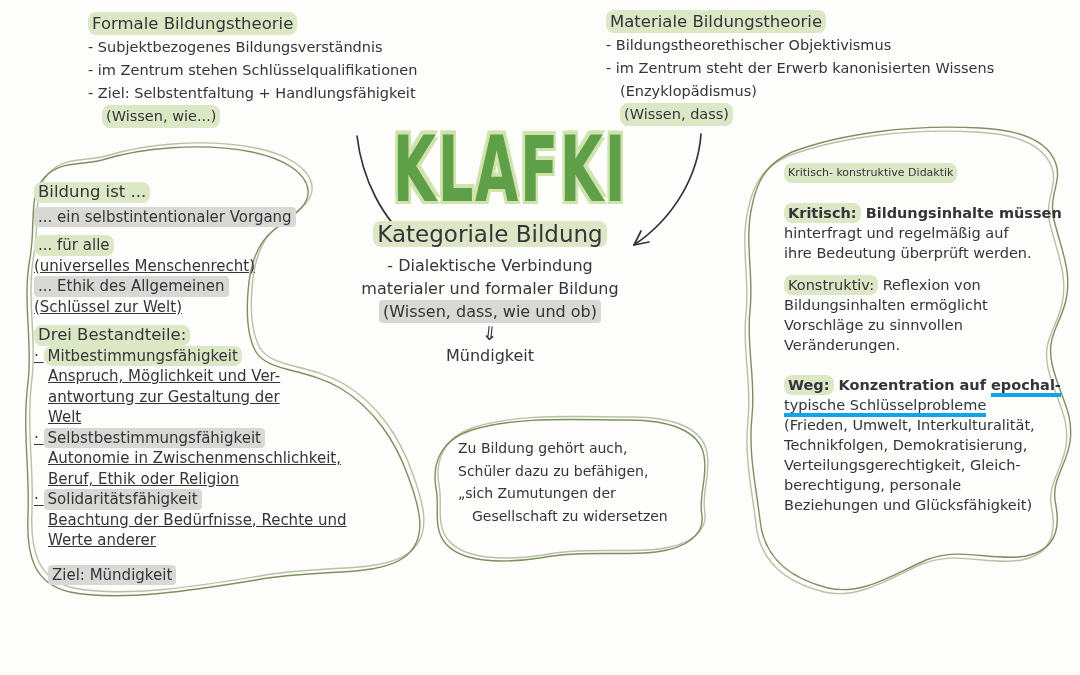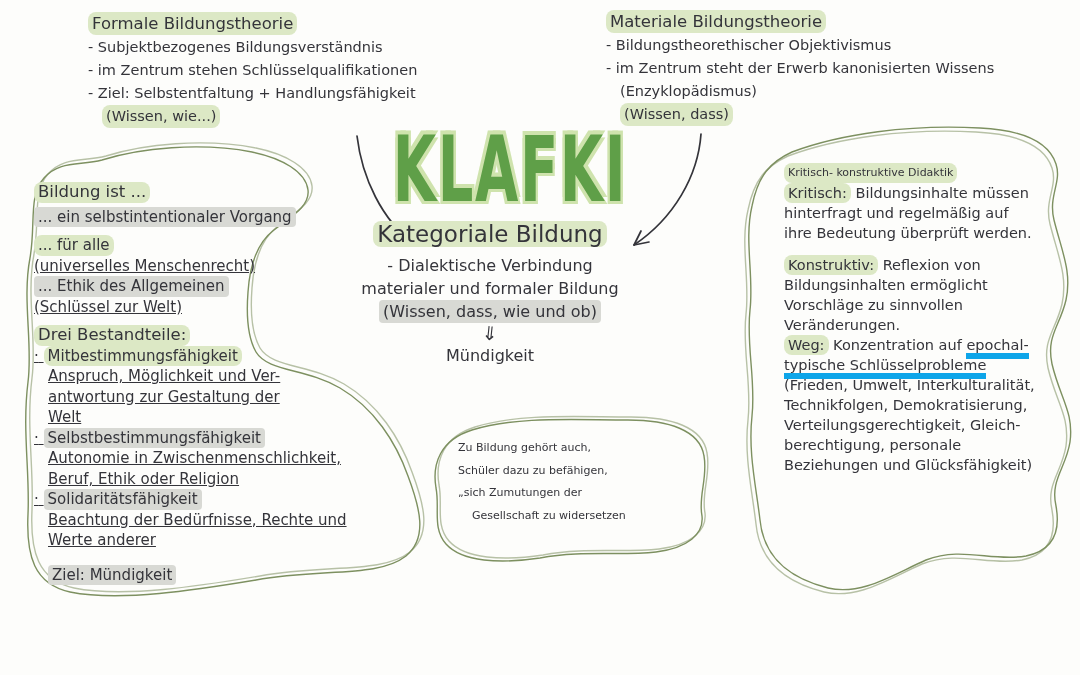--- a/index.html
+++ b/index.html
@@ -18,35 +18,35 @@
   .line{white-space:nowrap;line-height:20.5px;font-size:15px;}
   .sm{font-size:14.5px;line-height:23px;}
   .rb{font-size:14.5px;line-height:20px;}
   .hl-green{background:var(--hl-green,#dce8c5);padding:0 4px;border-radius:8px;display:inline-block;}
   .hl-gray{background:var(--hl-gray,#d8d9d4);padding:0 4px;border-radius:4px;display:inline-block;}
   .sec-title{font-size:16.5px;}
   .indent{padding-left:14px;}
   .gap8{margin-top:8px;}
   .gap12{margin-top:12px;}
   .gap14{margin-top:14px;}
-  .gap20{}
+  .gap20{margin-top:20px;font-weight:bold;}
   .klafki{
     font-size:70px;font-weight:700;letter-spacing:2px;
     color:var(--green,#5f9f48);
     transform:scale(0.8,1.3);transform-origin:center top;
     text-shadow:3px 3px 0 var(--halo,#cfe3ad),-3px 3px 0 var(--halo,#cfe3ad),
                 3px -3px 0 var(--halo,#cfe3ad),-3px -3px 0 var(--halo,#cfe3ad);
     white-space:nowrap;
   }
   .center-col{text-align:center;width:300px;}
   .heading{font-size:23px;}
   .cline{font-size:16px;line-height:23px;}
   .downarrow{font-size:19px;line-height:20px;transform:rotate(6deg);display:inline-block;}
-  .ul{border-bottom:6px solid #0ea5e9;}
-  .quote .line{font-size:11px;line-height:22.5px;}
+  .ul{border-bottom:4px solid #0ea5e9;}
+  .quote .line{font-size:14px;line-height:22.5px;}
 </style>
 </head>
 <body>
 
 <div id="canvas">
 
   <svg class="layer" viewBox="0 0 1080 675">
     <g>
       <path class="blob" d="M 102 160 C 140 148, 200 142, 252 152 C 282 158, 306 172, 308 190 C 310 206, 292 216, 274 230 C 258 242, 250 262, 248 292 C 246 318, 248 338, 256 352 C 268 372, 306 368, 340 388 C 374 408, 396 442, 408 476 C 420 508, 428 538, 406 556 C 378 578, 322 568, 256 580 C 196 590, 120 602, 70 592 C 34 584, 26 556, 28 514 C 30 472, 22 430, 28 382 C 33 344, 22 300, 30 258 C 36 224, 28 196, 44 178 C 60 160, 80 166, 102 160 Z"></path>
       <path class="blob echo" transform="translate(4,-4)" d="M 102 160 C 140 148, 200 142, 252 152 C 282 158, 306 172, 308 190 C 310 206, 292 216, 274 230 C 258 242, 250 262, 248 292 C 246 318, 248 338, 256 352 C 268 372, 306 368, 340 388 C 374 408, 396 442, 408 476 C 420 508, 428 538, 406 556 C 378 578, 322 568, 256 580 C 196 590, 120 602, 70 592 C 34 584, 26 556, 28 514 C 30 472, 22 430, 28 382 C 33 344, 22 300, 30 258 C 36 224, 28 196, 44 178 C 60 160, 80 166, 102 160 Z"></path>

